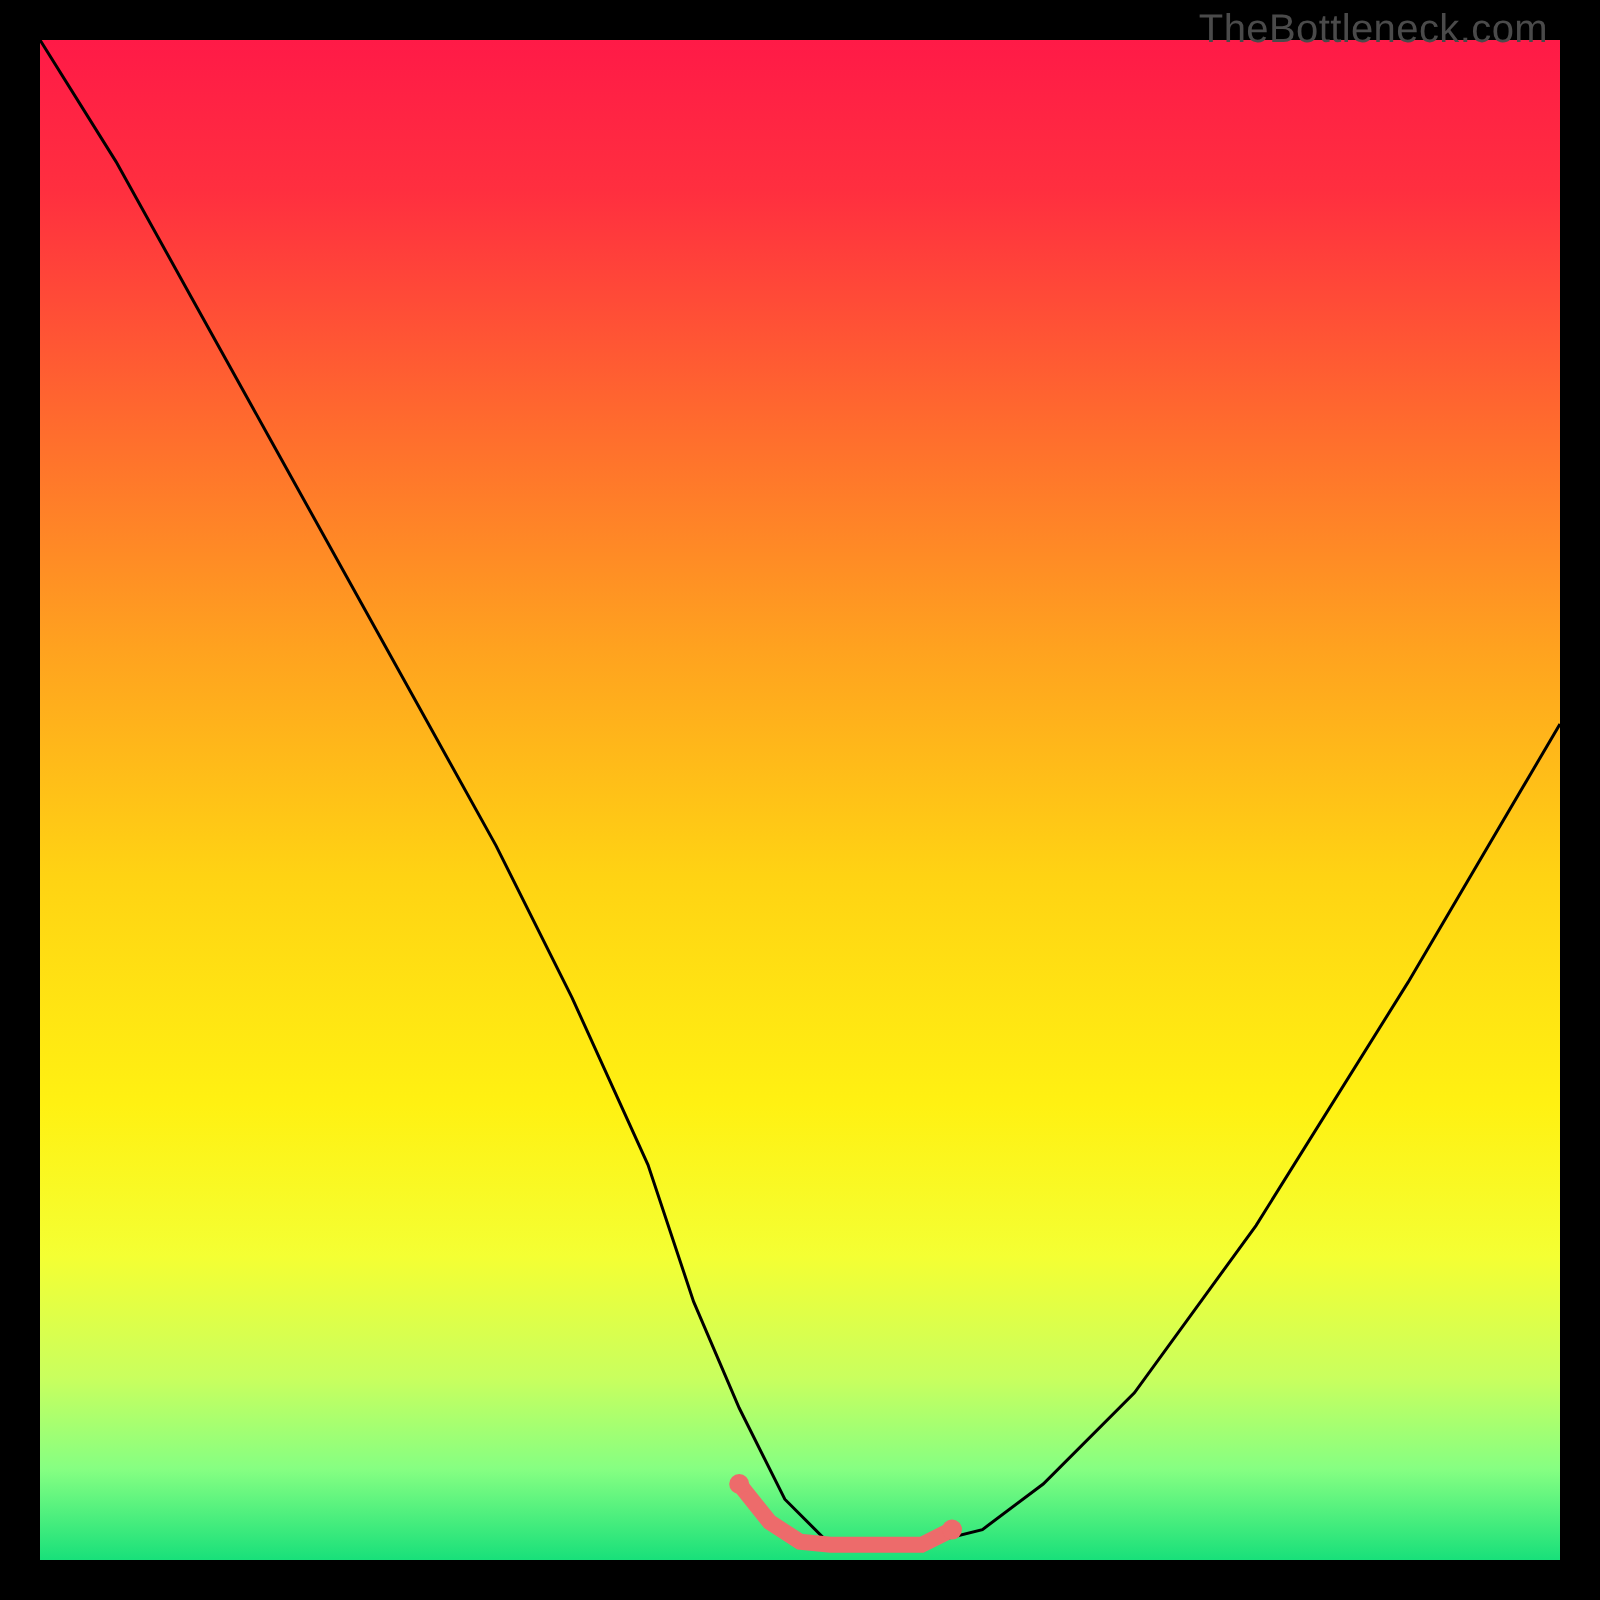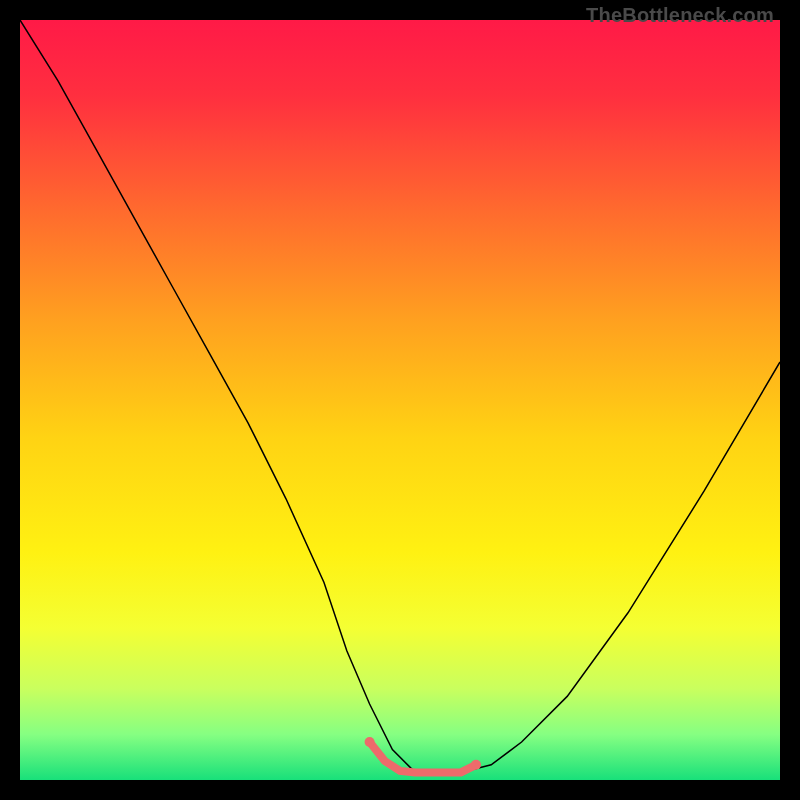--- a/index.html
+++ b/index.html
@@ -38,21 +38,21 @@
     top: 0;
     width: 100%;
     height: 100%;
   }
   .watermark {
     position: absolute;
     top: 4px;
     right: 26px;
     color: #4a4a4a;
     font-size: 20px;
-    font-weight: 700;
+    font-weight: 400;
     letter-spacing: 0.2px;
   }
 </style>
 </head>
 <body>
 
 <div class="frame">
 
   <div class="plot-area">
 

